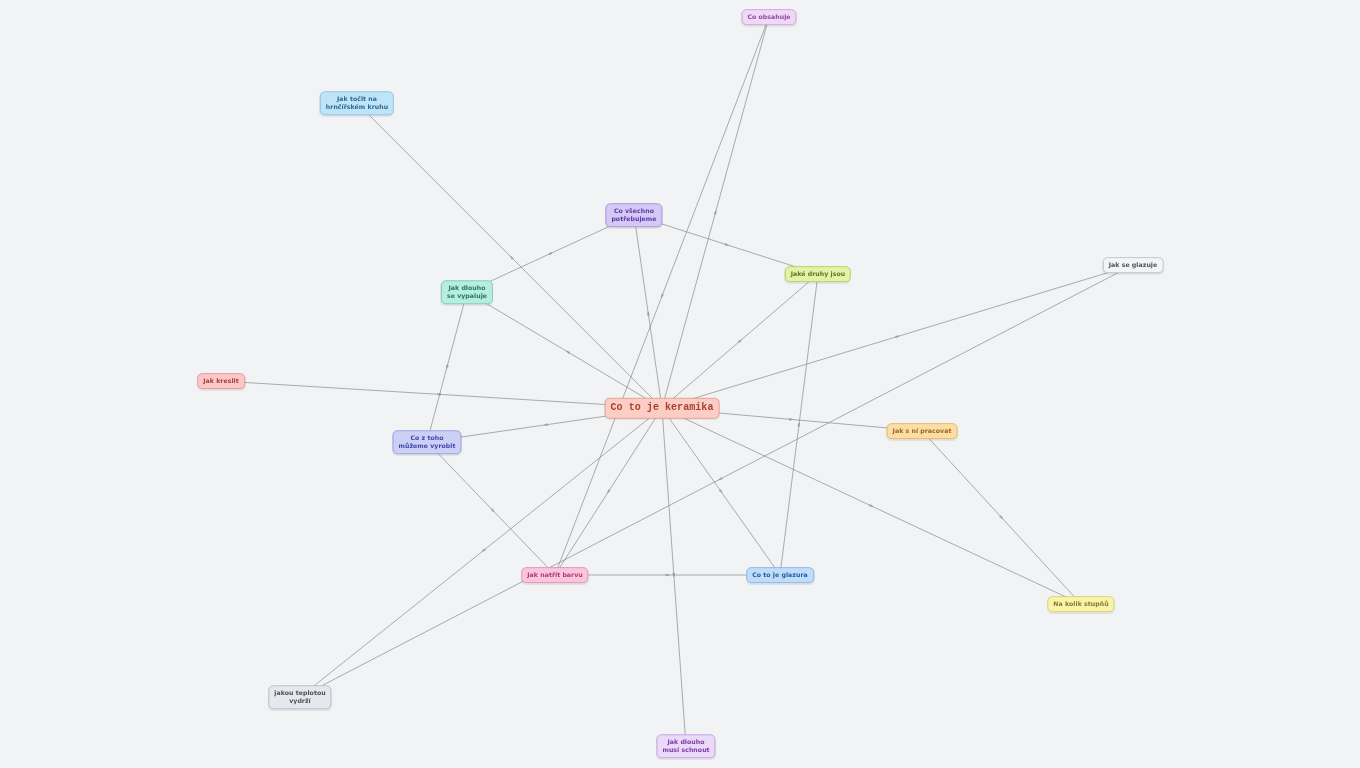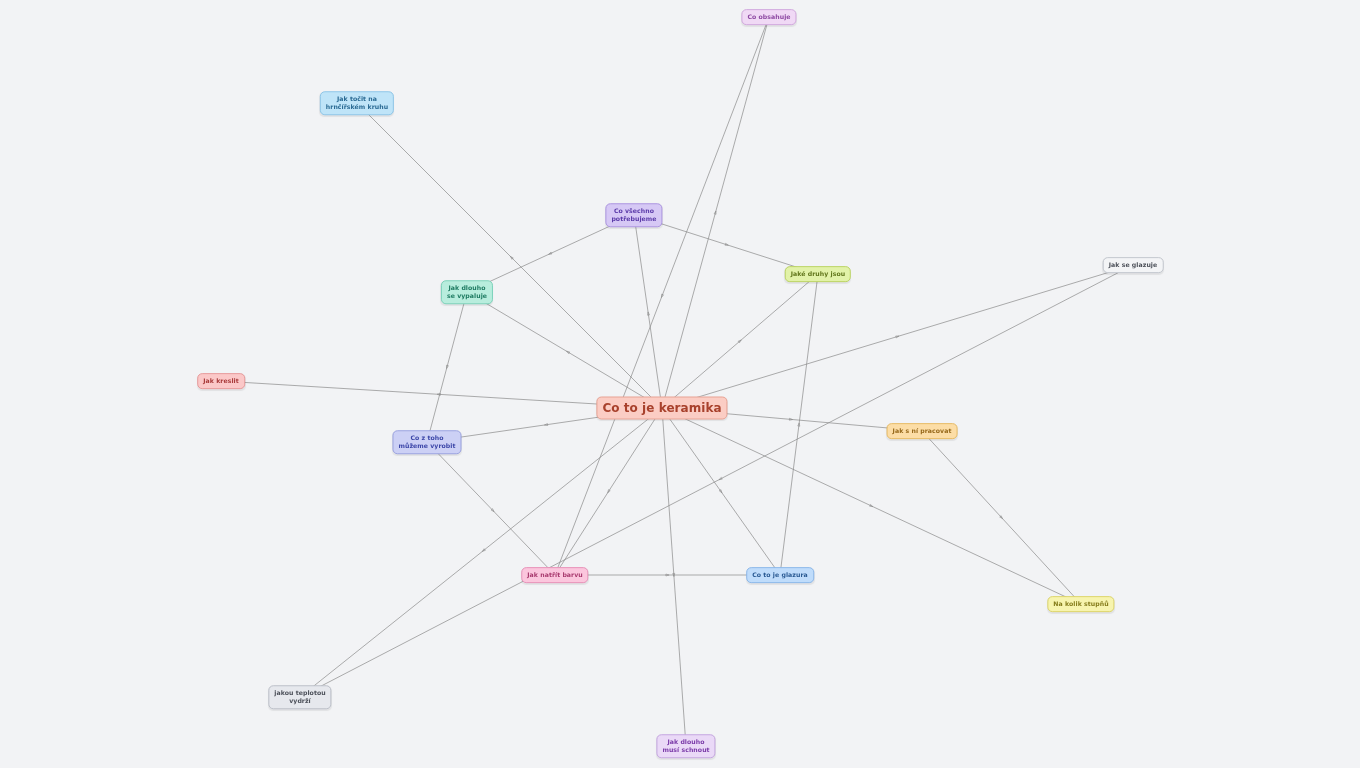--- a/index.html
+++ b/index.html
@@ -39,21 +39,22 @@
     font-weight: bold;
     letter-spacing: 0.05px;
     padding: 3px 5px;
     white-space: pre-line;
     display: flex;
     align-items: center;
     justify-content: center;
     box-shadow: 0 1px 1px rgba(0,0,0,0.07);
   }
   .node.central {
-    font-size: 12px;
+    font-size: 10px;
+    font-family: Liberation Mono, monospace;
   }
   .edge-arrow {
     fill: none;
   }
 </style>
 </head>
 <body style="background: rgb(242, 243, 245);">
 
 <div id="canvas" style="background: rgb(242, 243, 245);">
   <svg id="edge-layer" viewBox="0 0 1360 768" width="1360" height="768">

